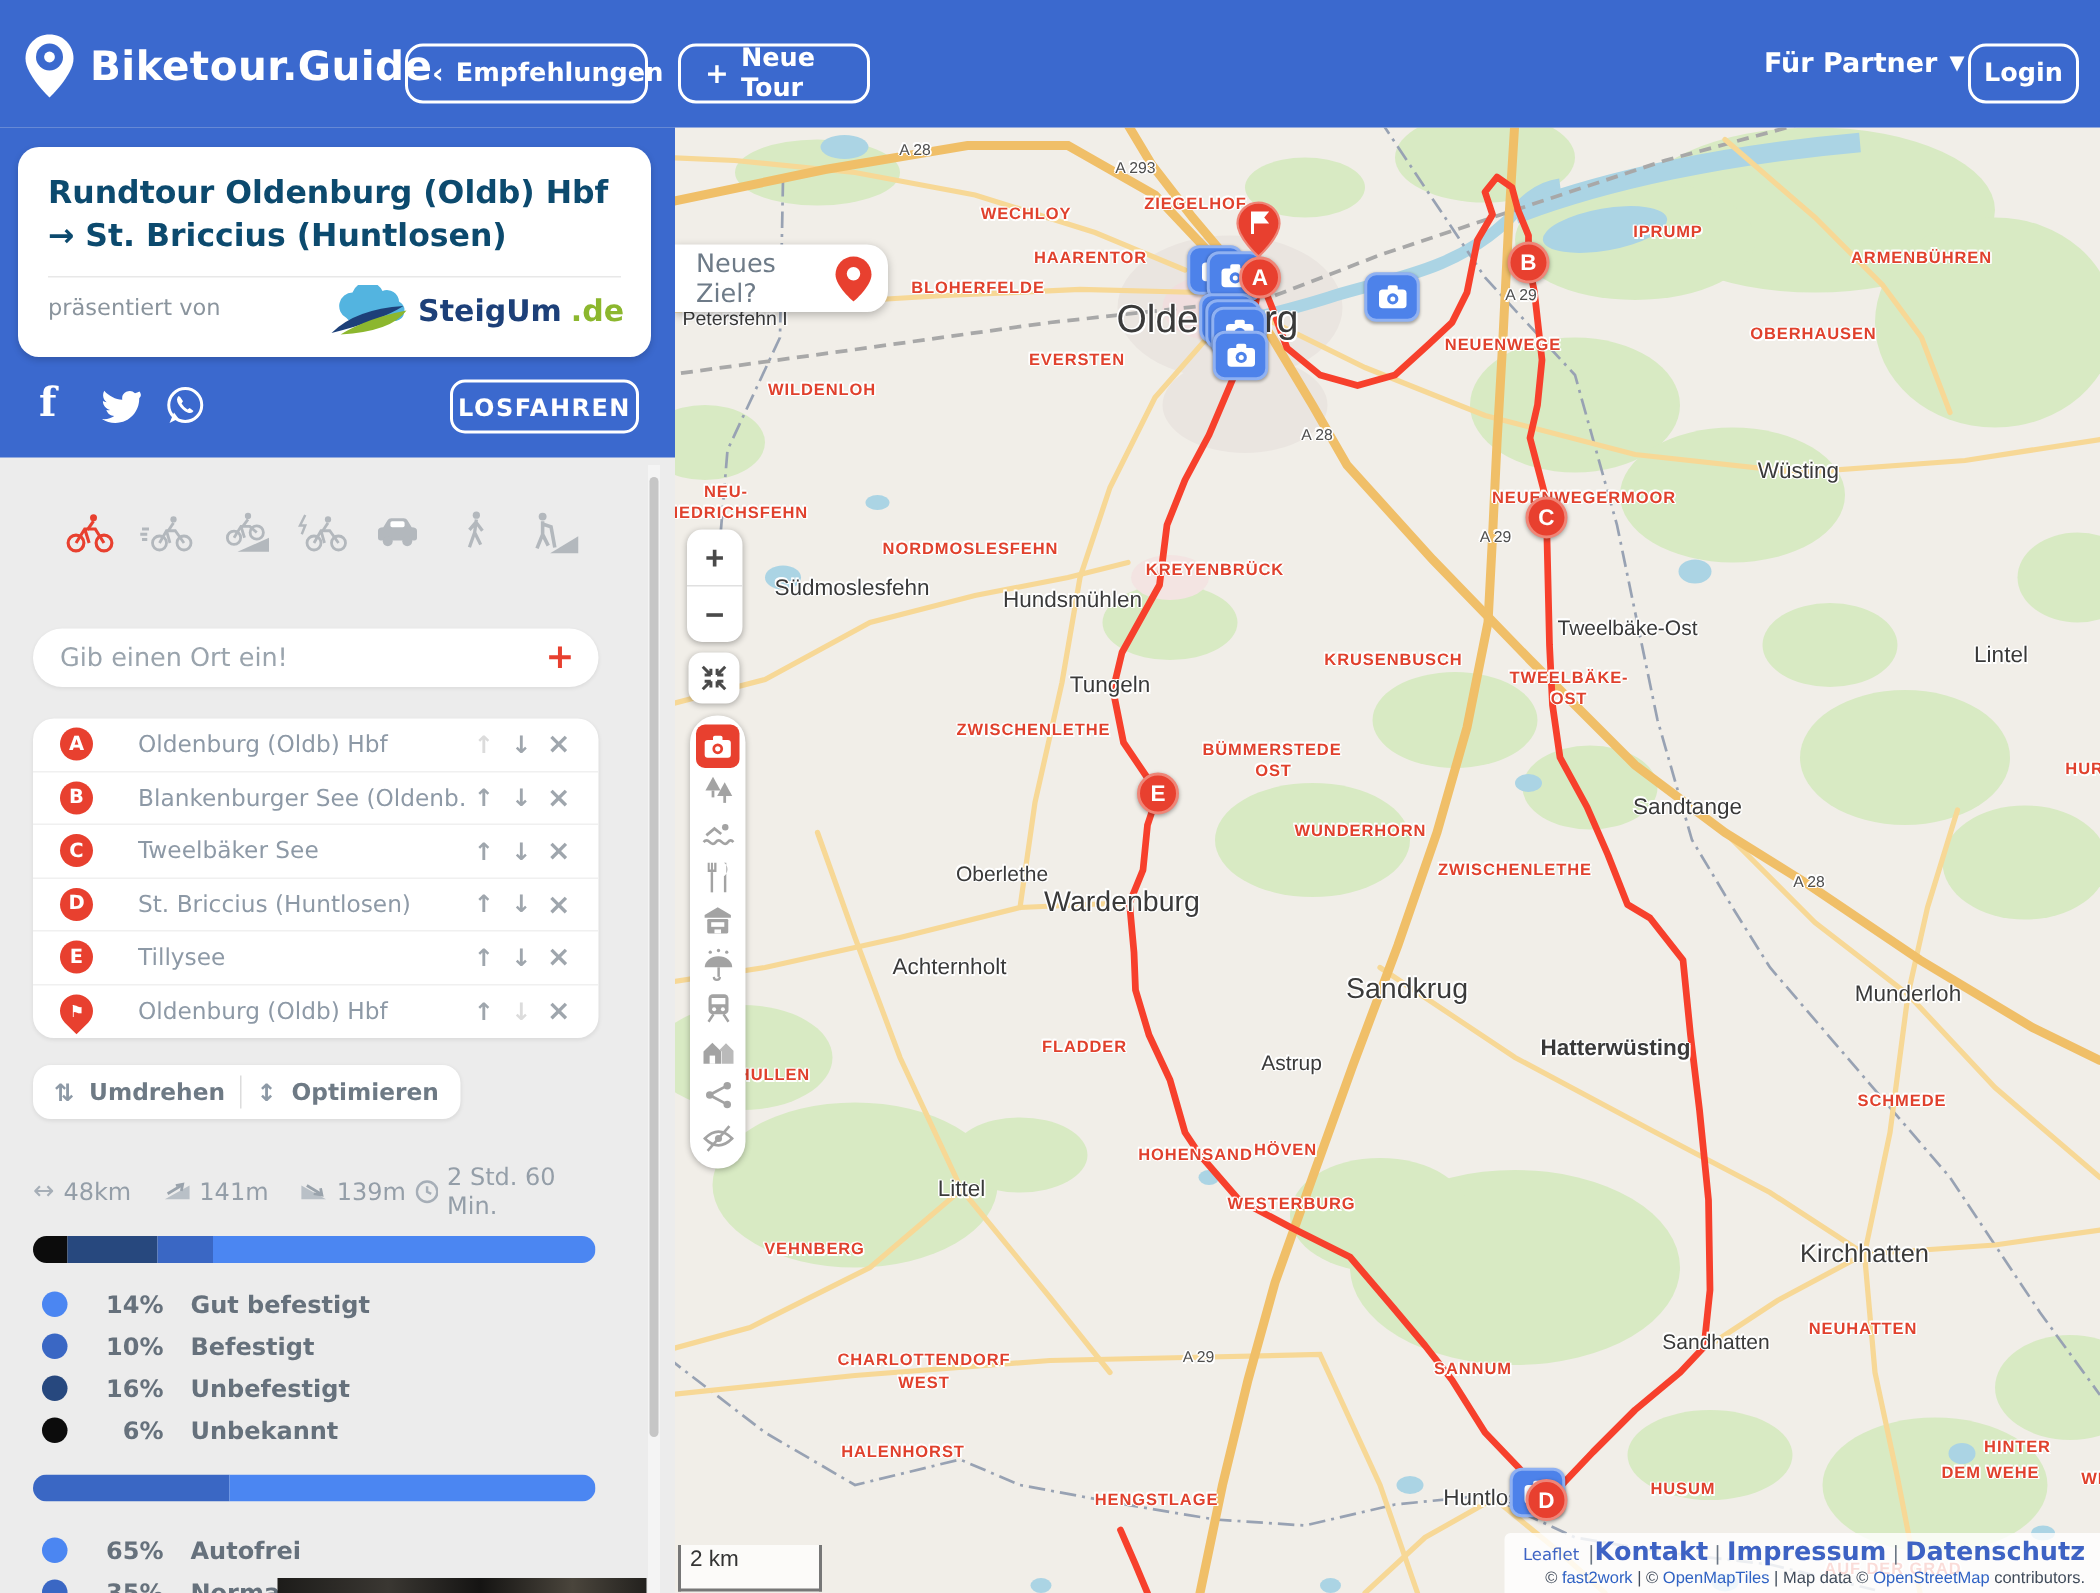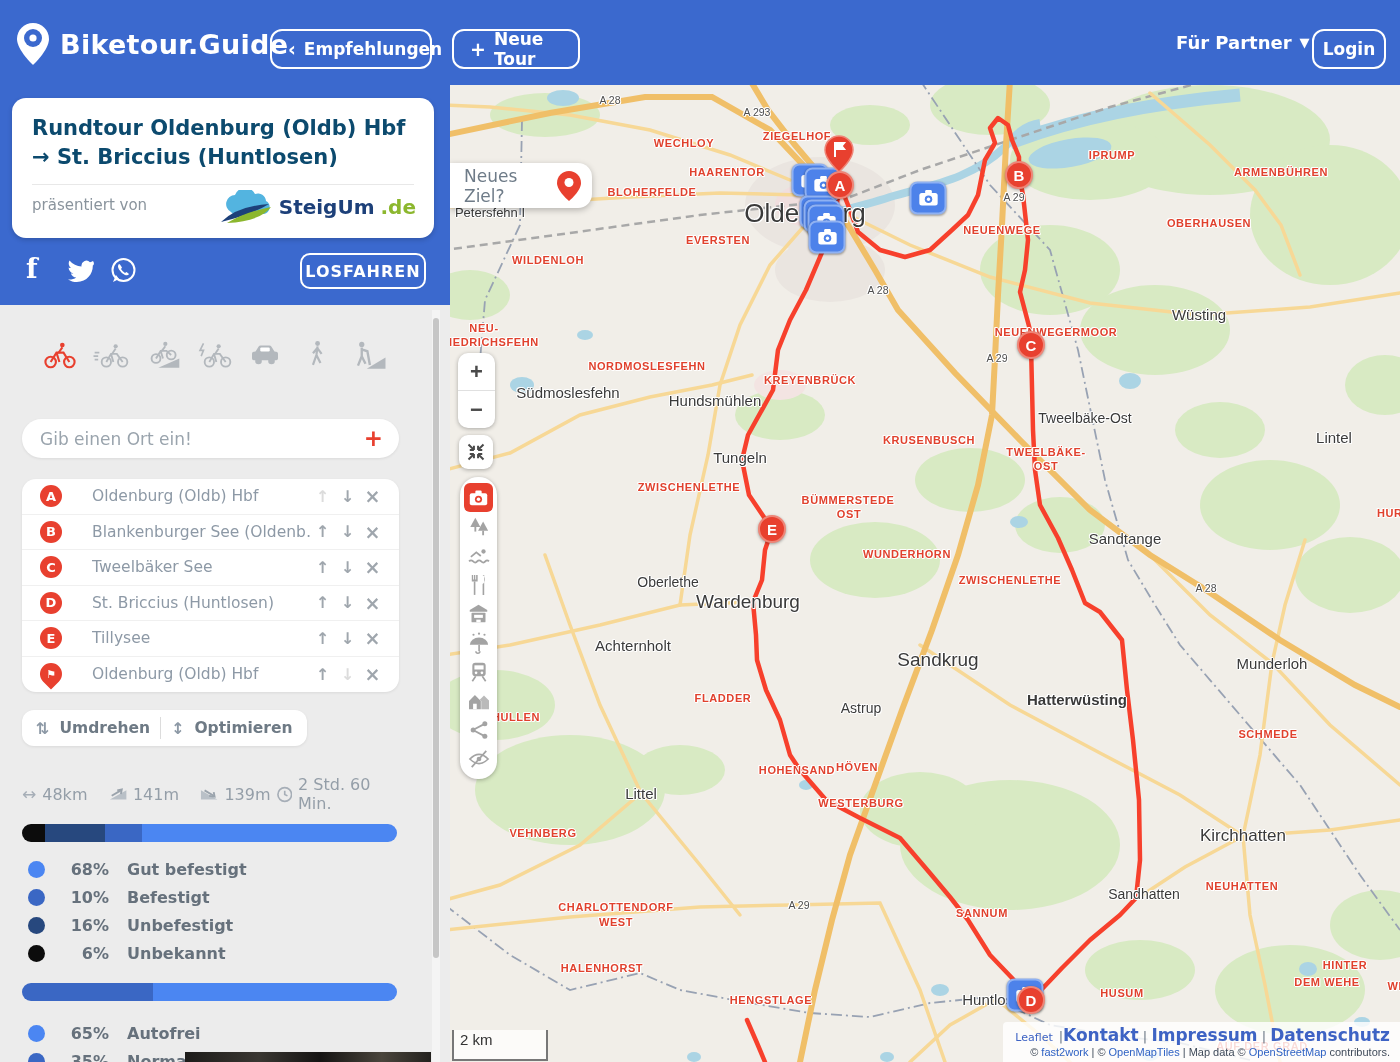--- a/index.html
+++ b/index.html
@@ -343,21 +343,21 @@
 
   <div class="bar" id="surface-bar" style="top:739px;">
       <div class="seg dotted" style="width: 6%; background: rgb(12, 12, 12);"></div>
       <div class="seg dotted" style="width: 16%; background: rgb(39, 72, 126);"></div>
       <div class="seg" style="width: 10%; background: rgb(58, 103, 196);"></div>
       <div class="seg" style="width: 68%; background: rgb(75, 134, 242);"></div>
     </div>
   <div class="legend" id="surface-legend" style="top:770px;">
       <div class="legend-row">
         <span class="dot" style="background: rgb(75, 134, 242);"></span>
-        <span class="legend-pct">68%</span>
+        <span class="legend-pct">14%</span>
         <span class="legend-label">Gut befestigt</span>
       </div>
       <div class="legend-row">
         <span class="dot" style="background: rgb(58, 103, 196);"></span>
         <span class="legend-pct">10%</span>
         <span class="legend-label">Befestigt</span>
       </div>
       <div class="legend-row">
         <span class="dot" style="background: rgb(39, 72, 126);"></span>
         <span class="legend-pct">16%</span>

